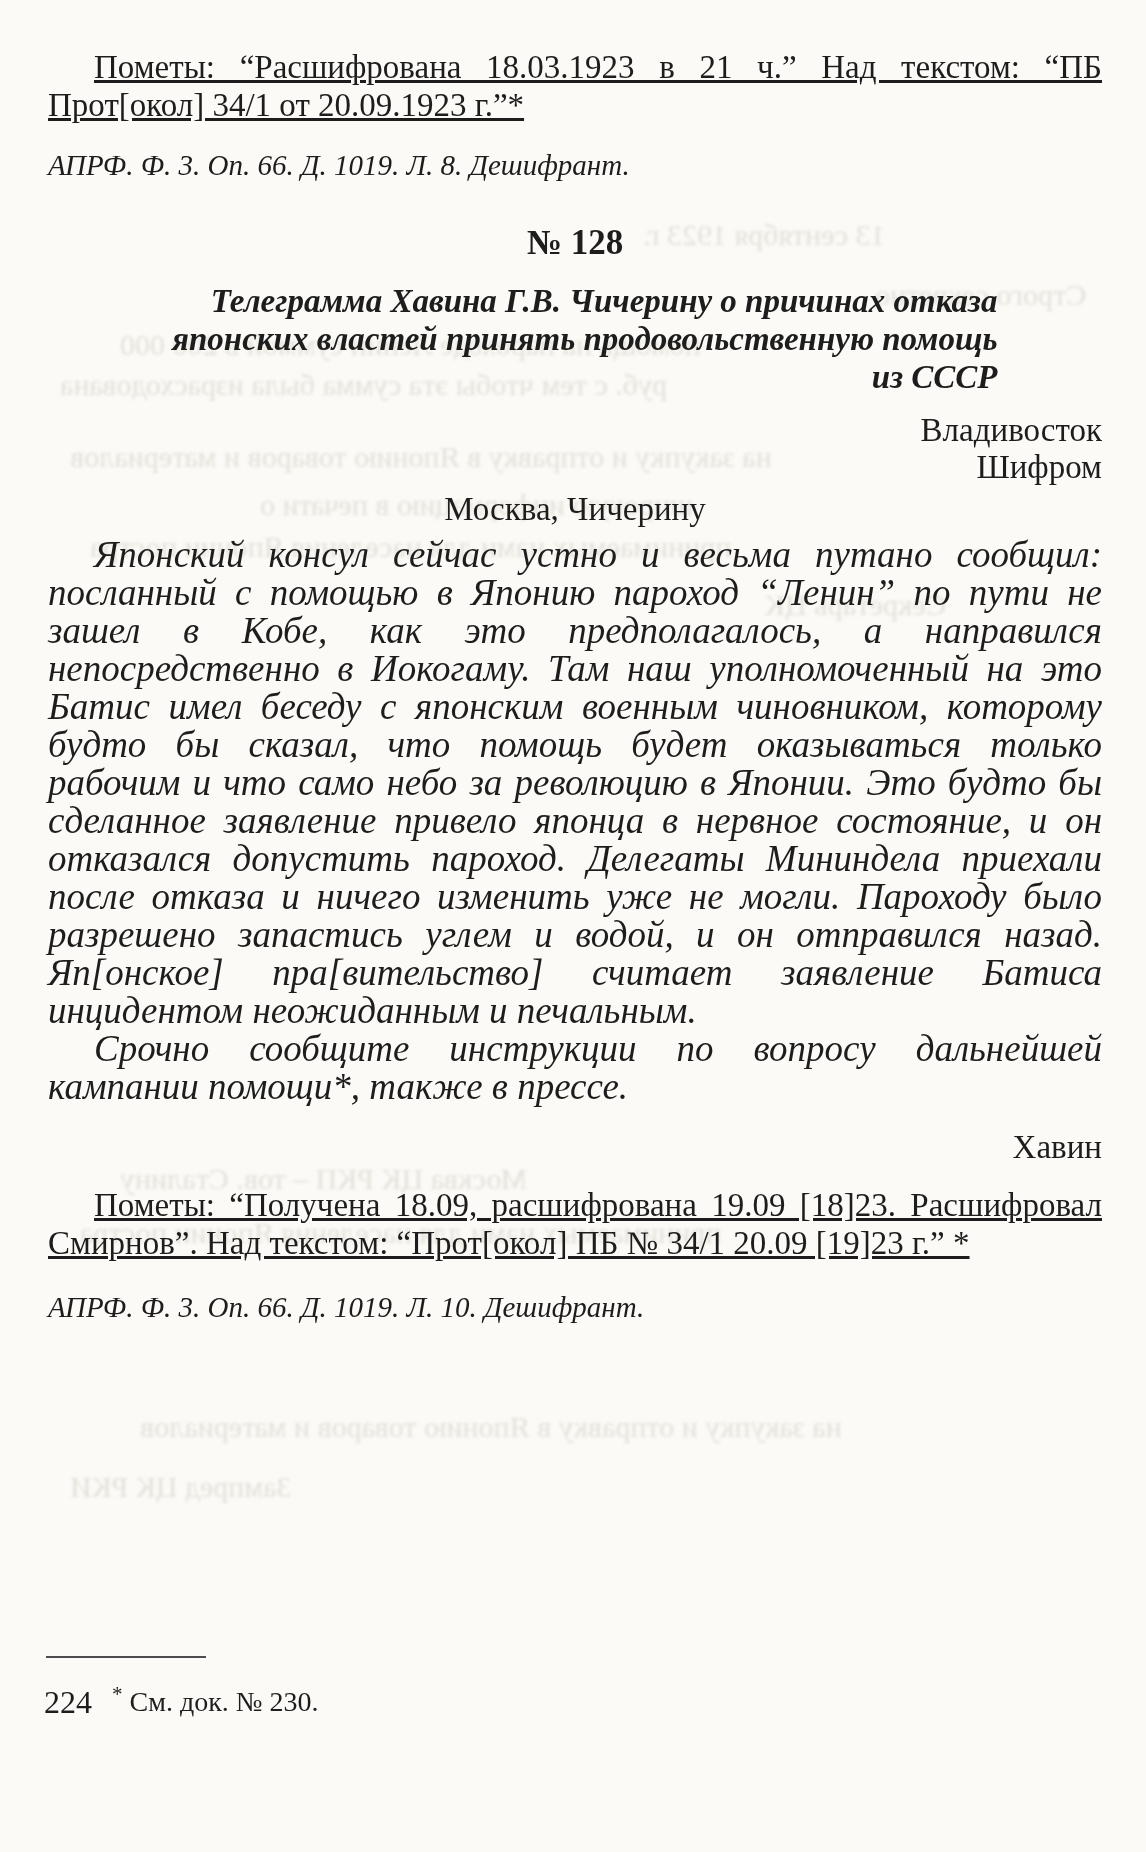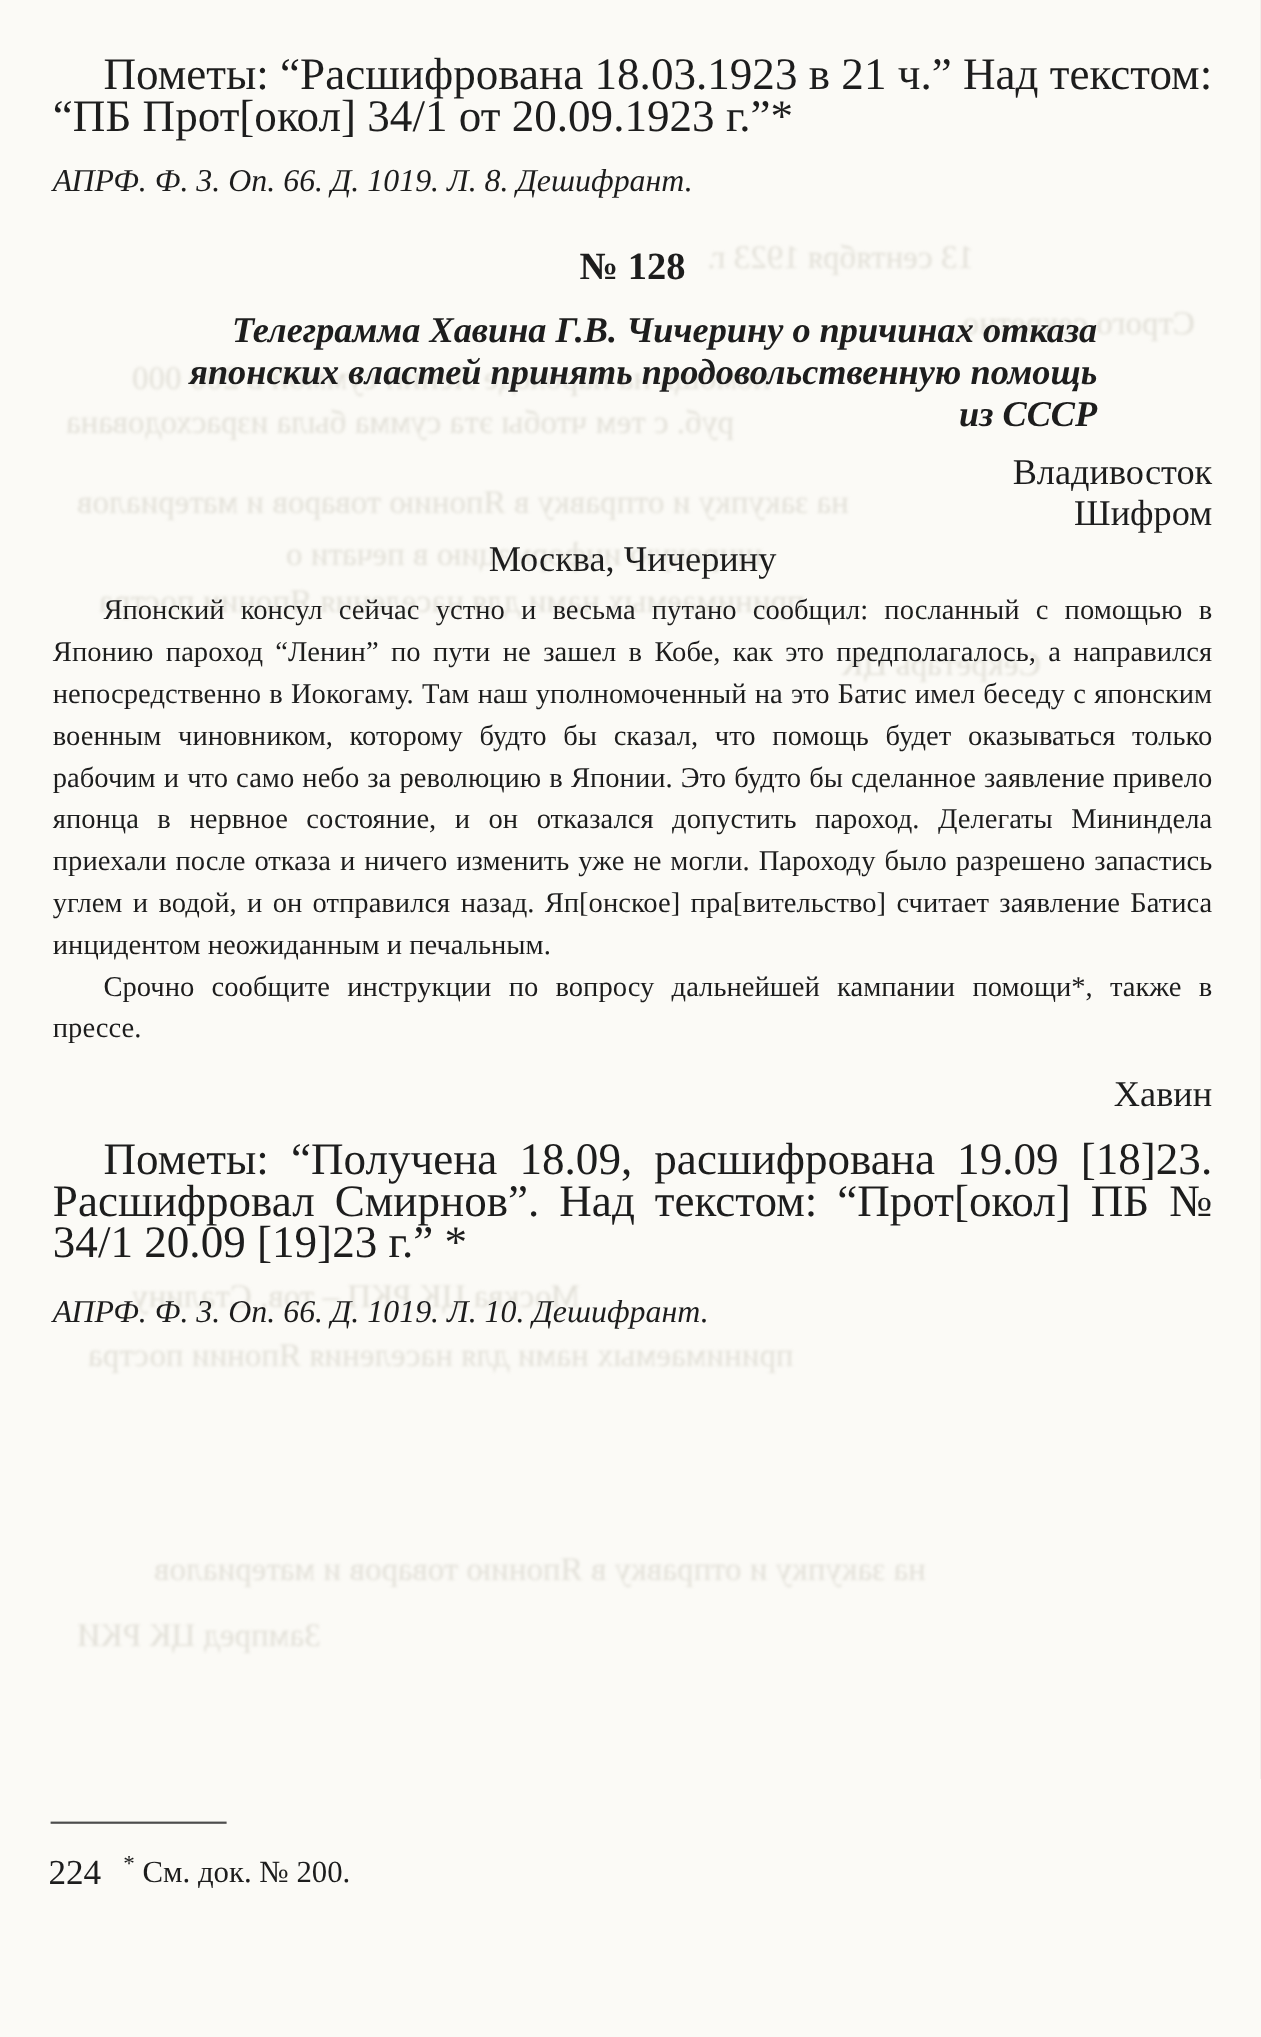--- a/index.html
+++ b/index.html
@@ -29,24 +29,25 @@
     white-space: nowrap;
   }
   .content {
     position: absolute;
     left: 48px;
     right: 44px;
     top: 48px;
   }
   p { margin: 0; }
   .pometa {
-    font-size: 41px;
+    font-size: 33px;
     line-height: 38px;
     text-align: justify;
     text-indent: 46px;
+    text-decoration: underline;
   }
   .archive {
     font-style: italic;
     font-size: 29px;
     line-height: 34px;
     margin-top: 24px;
   }
   .docnum {
     margin: 42px 0 0 0;
     text-align: center;
@@ -70,24 +71,25 @@
     line-height: 37px;
   }
   .addressee {
     margin-top: 4px;
     text-align: center;
     font-size: 33px;
     line-height: 38px;
   }
   .body {
     margin-top: 8px;
-    font-size: 26px;
+    font-size: 37px;
     line-height: 38px;
     text-align: justify;
     text-indent: 46px;
+    font-style: italic;
   }
   .body + .body { margin-top: 0; }
   .signature {
     margin-top: 22px;
     text-align: right;
     font-size: 33px;
     line-height: 38px;
   }
   .pometa.bottom { margin-top: 20px; }
   .archive.bottom { margin-top: 28px; }
@@ -162,19 +164,19 @@
     <p class="pometa bottom">Пометы: “Получена 18.09, расшифрована 19.09 [18]23. Расшифровал Смирнов”. Над текстом: “Прот[окол] ПБ № 34/1 20.09 [19]23 г.” *</p>
 
     <p class="archive bottom">АПРФ. Ф. 3. Оп. 66. Д. 1019. Л. 10. Дешифрант.</p>
 
   </div>
 
   <div class="footnote-area">
     <div class="footnote-rule"></div>
     <p class="footnote">
       <span class="fn-marker">*</span>
-      <span>См. док. № 200.</span>
+      <span>См. док. № 230.</span>
     </p>
   </div>
 
   <div class="page-number">224</div>
 
 </div>
 
 </body></html>

